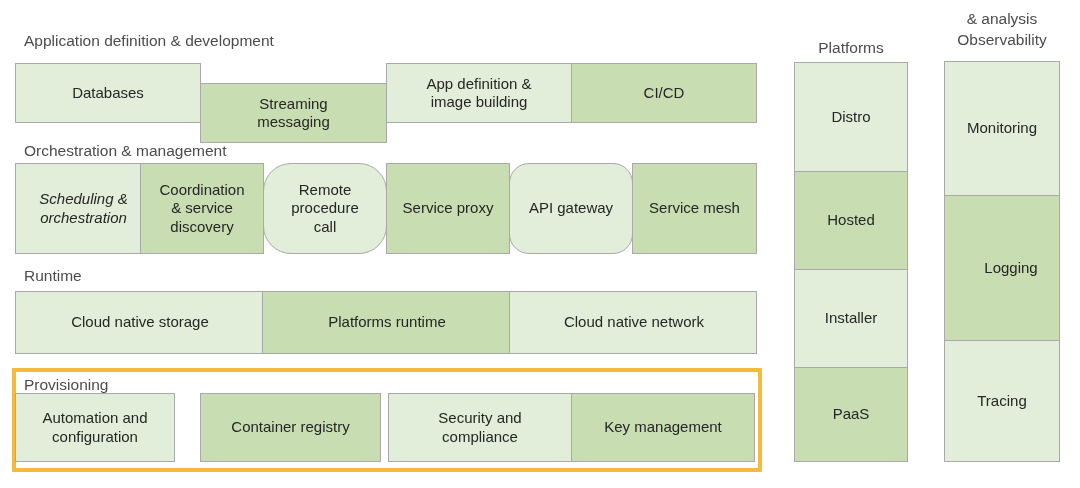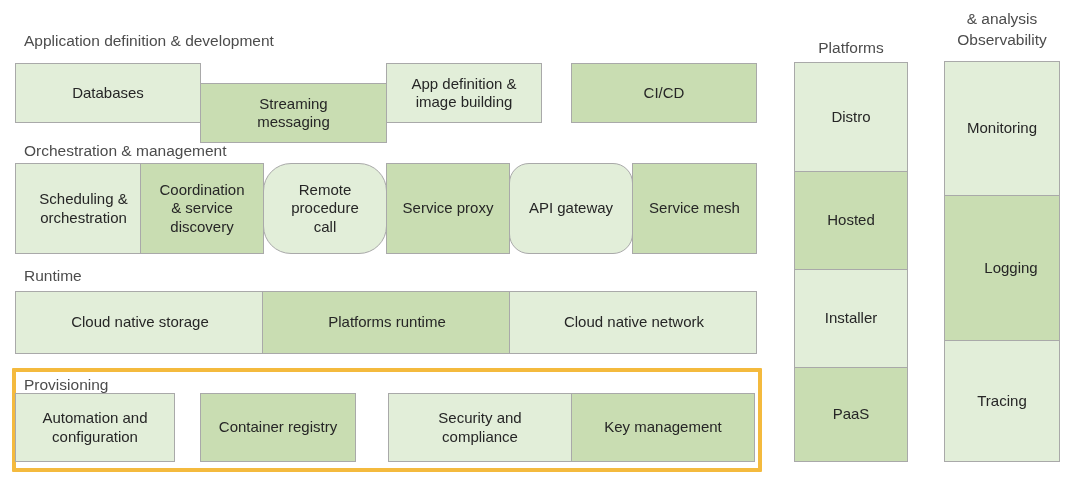--- a/index.html
+++ b/index.html
@@ -61,46 +61,46 @@
 </style>
 </head>
 <body>
 
 <div class="canvas">
 
   <div class="section-label" style="left:24px; top:31px;">Application definition &amp; development</div>
   <div>
     <div class="cell light row1-cell" style="left:15px; width:186px;">Databases</div>
     <div class="cell dark row1-cell" style="left:200px; width:187px;margin-top:20px;">Streaming messaging</div>
-    <div class="cell light row1-cell" style="left:386px; width:156px;">App definition &amp; image building</div>
+    <div class="cell light row1-cell" style="left:386px; width:186px;">App definition &amp; image building</div>
     <div class="cell dark row1-cell" style="left:571px; width:186px;">CI/CD</div>
   </div>
 
   <div class="section-label" style="left:24px; top:141px;">Orchestration &amp; management</div>
   <div>
-    <div class="cell light row2-cell" style="left:15px; width:137px;">Scheduling &amp; orchestration</div>
+    <div class="cell light row2-cell" style="left:15px; width:137px;font-style:italic;">Scheduling &amp; orchestration</div>
     <div class="cell dark row2-cell" style="left:140px; width:124px;">Coordination &amp; service discovery</div>
     <div class="cell light row2-cell" style="left:263px; width:124px;border-radius:28px;">Remote procedure call</div>
     <div class="cell dark row2-cell" style="left:386px; width:124px;">Service proxy</div>
     <div class="cell light row2-cell" style="left:509px; width:124px;border-radius:20px;">API gateway</div>
     <div class="cell dark row2-cell" style="left:632px; width:125px;">Service mesh</div>
   </div>
 
   <div class="section-label" style="left:24px; top:266px;">Runtime</div>
   <div>
     <div class="cell light row3-cell" style="left:15px; width:248px;">Cloud native storage</div>
     <div class="cell dark row3-cell" style="left:262px; width:248px;">Platforms runtime</div>
     <div class="cell light row3-cell" style="left:509px; width:248px;">Cloud native network</div>
   </div>
 
   <div class="highlight-box"></div>
   <div class="section-label" style="left:24px; top:375px;">Provisioning</div>
   <div>
     <div class="cell light row4-cell" style="left:15px; width:160px;">Automation and configuration</div>
-    <div class="cell dark row4-cell" style="left:200px; width:156px;padding-left:16px;">Container registry</div>
+    <div class="cell dark row4-cell" style="left:200px; width:181px;padding-left:16px;">Container registry</div>
     <div class="cell light row4-cell" style="left:388px; width:184px;">Security and compliance</div>
     <div class="cell dark row4-cell" style="left:571px; width:184px;">Key management</div>
   </div>
 
   <div class="col-header" style="left:794px; top:37px; width:114px;">Platforms</div>
   <div>
     <div class="cell light" style="left:794px; top:62px; width:114px; height:110px;">Distro</div>
     <div class="cell dark" style="left:794px; top:171px; width:114px; height:99px;">Hosted</div>
     <div class="cell light" style="left:794px; top:269px; width:114px; height:99px;text-align:center;">Installer</div>
     <div class="cell dark" style="left:794px; top:367px; width:114px; height:95px;">PaaS</div>

